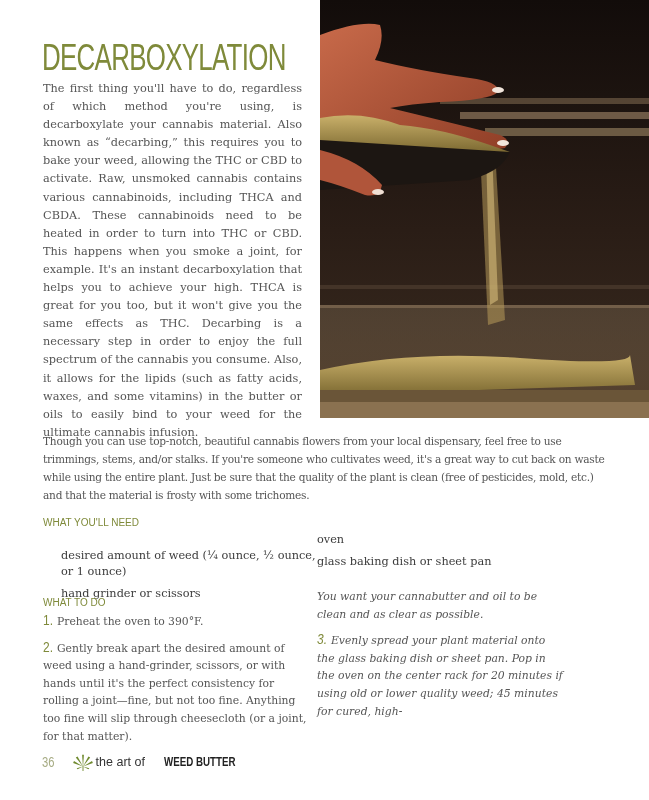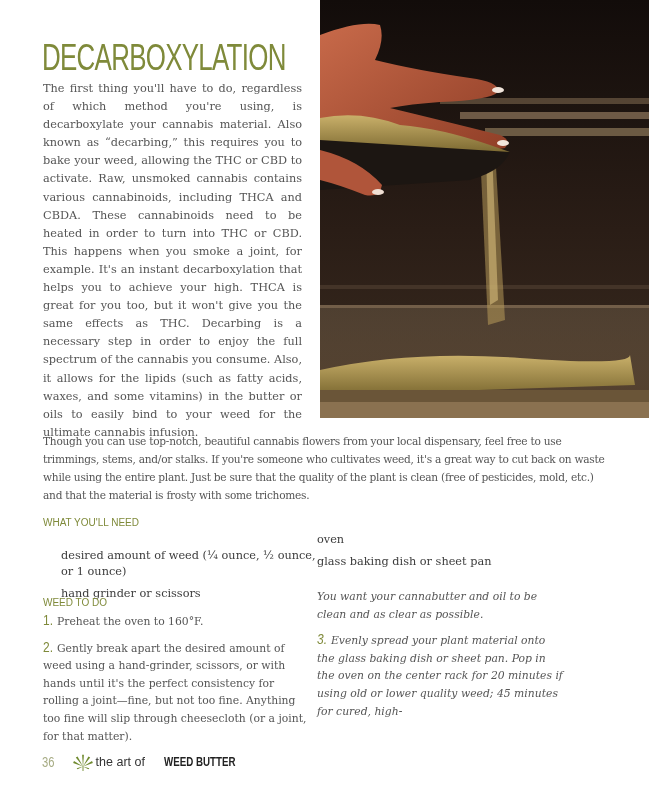--- a/index.html
+++ b/index.html
@@ -139,26 +139,26 @@
 
 <div class="needs-col" style="left:61px; top:532px; width:268px;margin-top:16px;">
   <div class="item">desired amount of weed (¼ ounce, ½ ounce, or 1 ounce)</div>
   <div class="item">hand grinder or scissors</div>
 </div>
 <div class="needs-col" style="left:317px; top:532px; width:280px;">
   <div class="item">oven</div>
   <div class="item">glass baking dish or sheet pan</div>
 </div>
 
-<div class="sec-head" style="top:597px;">WEED TO DO</div>
+<div class="sec-head" style="top:597px;">WHAT TO DO</div>
 
 <div class="steps-col" style="left:43px; top:611px; width:268px;">
   <div class="step">
     <span class="num">1.</span>
-    <span>Preheat the oven to 160°F.</span>
+    <span>Preheat the oven to 390°F.</span>
   </div>
   <div class="step">
     <span class="num">2.</span>
     <span>Gently break apart the desired amount of weed using a hand-grinder, scissors, or with hands until it's the perfect consistency for rolling a joint—fine, but not too fine. Anything too fine will slip through cheesecloth (or a joint, for that matter).</span>
   </div>
 </div>
 
 <div class="steps-col" style="left:317px; top:588px; width:248px;font-style:italic;">
   <div class="step">You want your cannabutter and oil to be clean and as clear as possible.</div>
   <div class="step">

